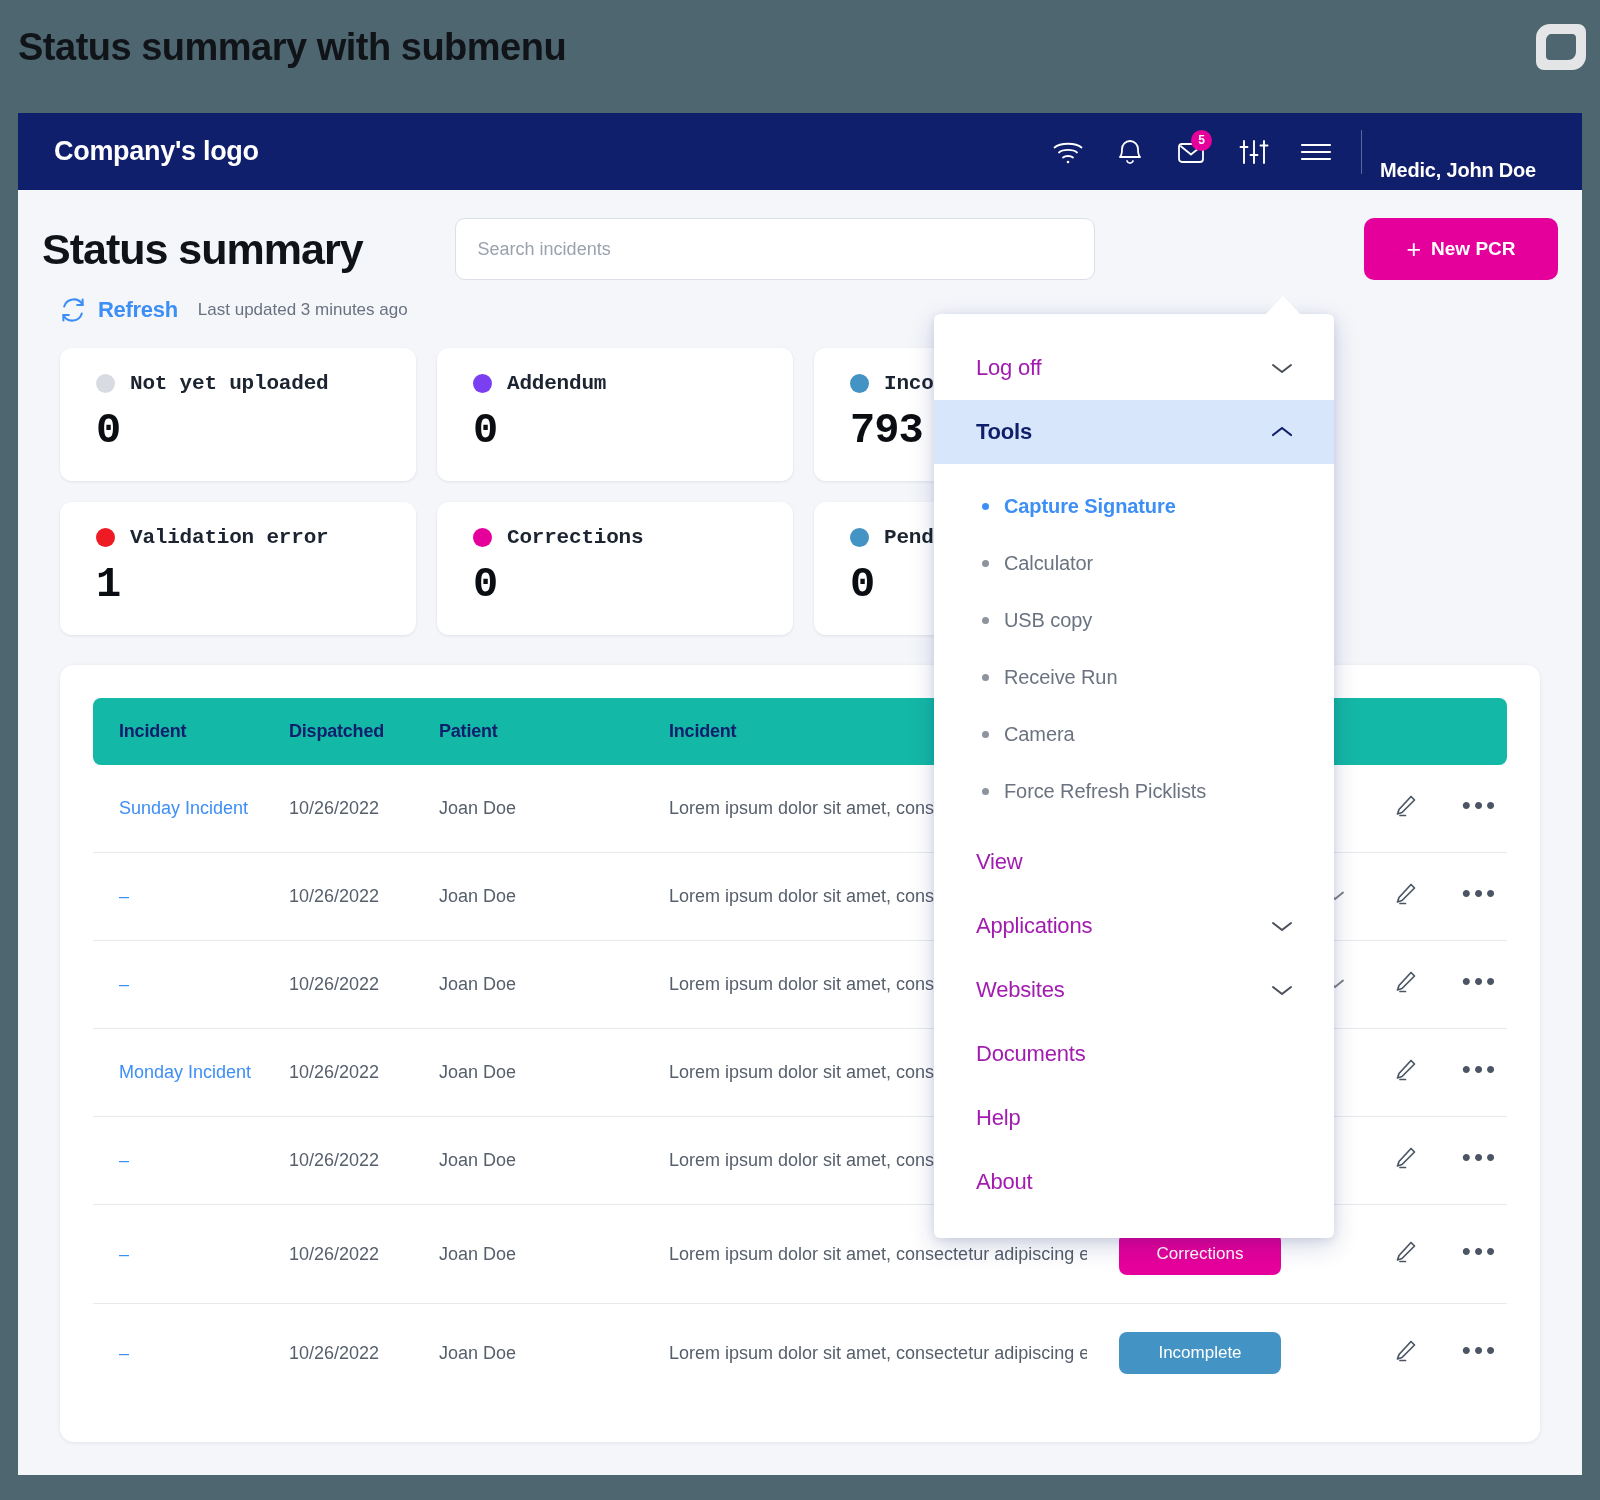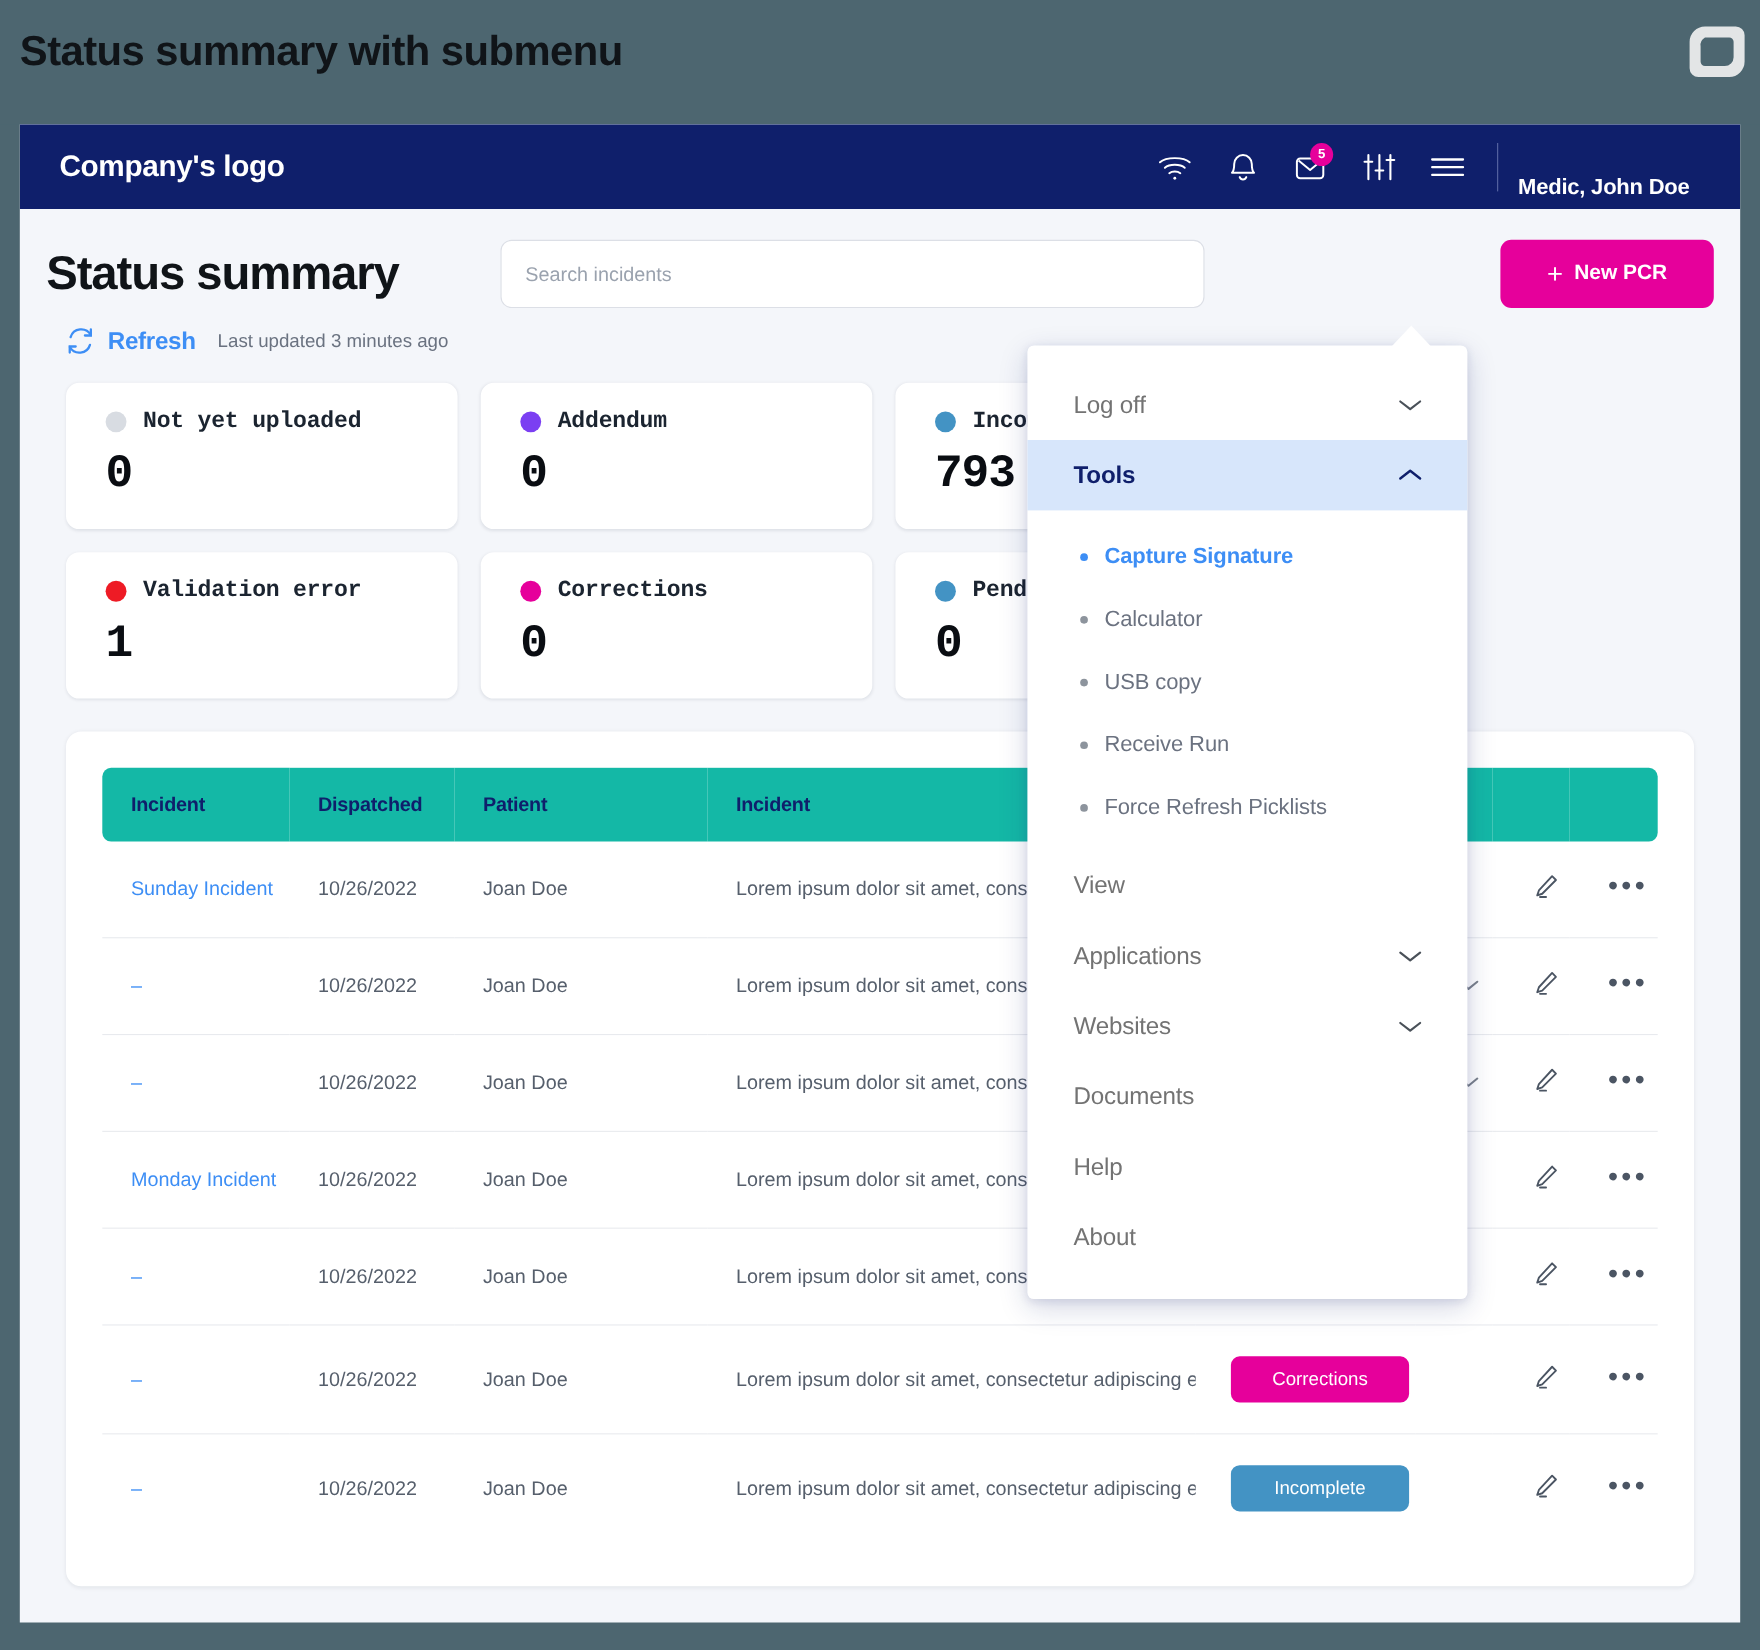--- a/index.html
+++ b/index.html
@@ -141,21 +141,21 @@
     box-shadow: 0 8px 26px rgba(15,31,107,0.18), 0 2px 8px rgba(15,31,107,0.10);
     z-index: 40; padding: 22px 0 24px 0;
   }
   .menu-caret {
     position: absolute; left: 1247px; top: 183px; width: 0; height: 0;
     border-left: 18px solid transparent; border-right: 18px solid transparent;
     border-bottom: 19px solid #ffffff; z-index: 41;
   }
   .menu-item {
     display: flex; align-items: center; justify-content: space-between;
-    padding: 19px 40px 19px 42px; font-size: 22px; color: #737373; cursor: pointer;
+    padding: 19px 40px 19px 42px; font-size: 22px; color: #a21caf; cursor: pointer;
     letter-spacing: -0.2px;
   }
   .menu-item.active { background: #d7e6fb; color: #0f1f6b; font-weight: 700; }
   .chev { color: #4a5159; display: flex; }
   .menu-item.active .chev { color: #0f1f6b; }
   .submenu { padding: 14px 0 10px 0; }
   .sub-item {
     display: flex; align-items: center; gap: 15px;
     padding: 17px 40px 17px 48px; font-size: 20px; color: #6b7280; cursor: pointer;
     letter-spacing: -0.1px;
@@ -465,20 +465,24 @@
         <div class="sub-item">
           <span class="sub-bullet"></span>
           <span>USB copy</span>
         </div>
         <div class="sub-item">
           <span class="sub-bullet"></span>
           <span>Receive Run</span>
         </div>
         <div class="sub-item">
           <span class="sub-bullet"></span>
+          <span>Camera</span>
+        </div>
+        <div class="sub-item">
+          <span class="sub-bullet"></span>
           <span>Force Refresh Picklists</span>
         </div>
       </div>
 
       <div class="menu-item">
         <span>View</span>
       </div>
 
       <div class="menu-item">
         <span>Applications</span>

